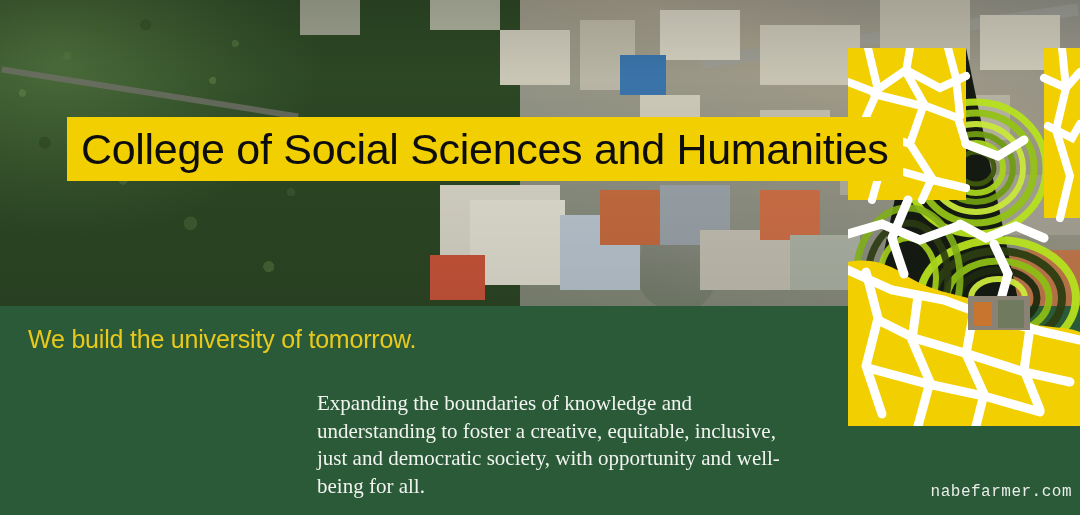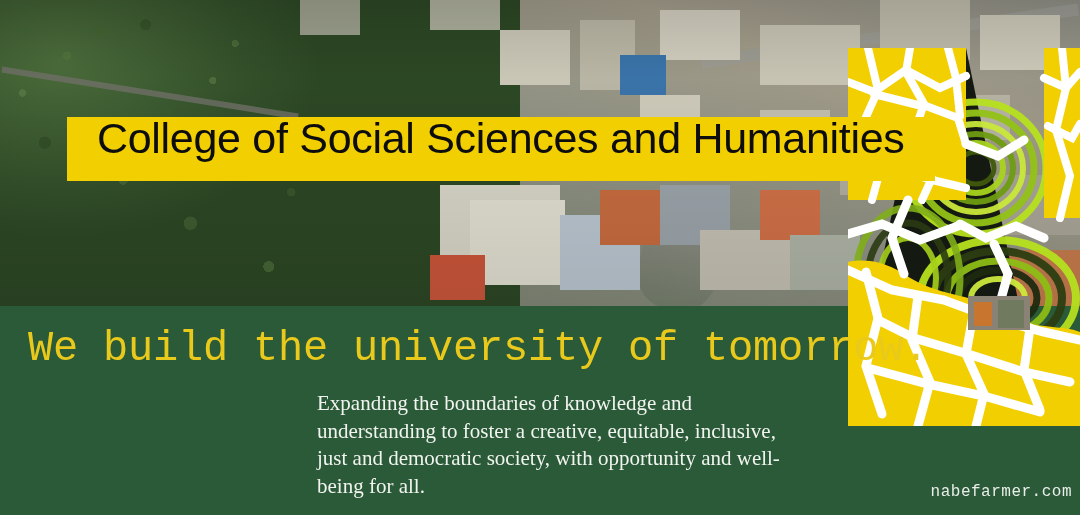--- a/index.html
+++ b/index.html
@@ -103,22 +103,22 @@
   
   .graphic{
     position:absolute;left:848px;top:48px;width:232px;height:378px;overflow:hidden;
   }
   .graphic svg{display:block;width:232px;height:378px;}
 
   
   .title-banner{
     position:absolute;left:67px;top:117px;
     height:64px;
-    padding:0 30px;
-    display:flex;
+    padding:0 14px;
+    display:flex;align-items:center;
     background:#f2cf00;
     box-sizing:border-box;
     max-width:930px;
   }
   .title-banner .title-text{
     font-family:"Liberation Sans", sans-serif;
     font-size:43px;
     font-weight:400;
     color:#0d0d0d;
     letter-spacing:-0.3px;
@@ -126,22 +126,22 @@
     line-height:1;
   }
 
   
   .green-band{
     position:absolute;left:0;top:306px;width:1080px;height:209px;
     background:#2a5a38;
   }
   .tagline{
     position:absolute;left:28px;top:325px;
-    font-family:Liberation Mono, monospace;
-    font-size:42px;font-weight:400;
+    font-family:Liberation Sans, sans-serif;
+    font-size:25px;font-weight:400;
     color:#e9c91c;
     letter-spacing:-0.2px;
     white-space:nowrap;
   }
   .body-copy{
     position:absolute;left:317px;top:390px;width:470px;
     font-family:"Liberation Serif", serif;
     font-size:21px;
     line-height:1.32;
     color:#f2f4f0;

